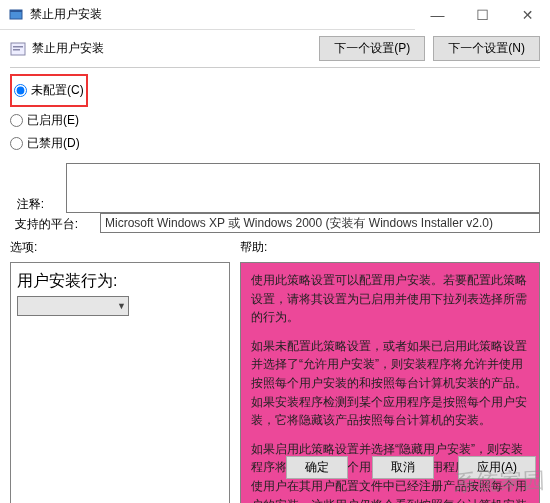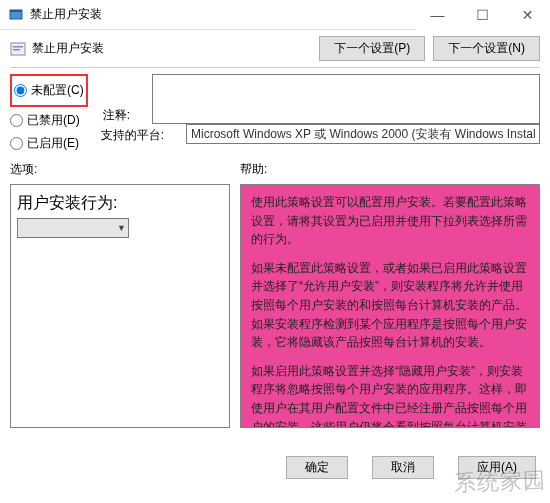--- a/index.html
+++ b/index.html
@@ -49,20 +49,21 @@
       border:1px solid #adadad;
       padding: 3px 14px;
       font-size:12px;
       cursor:pointer;
       font-family:inherit;
     }
     .main-grid {
       display:flex;
       gap:8px;
       margin-top:6px;
+      flex-direction:column;
     }
     .left-col {
       width: 78px;
     }
     .highlight {
       border: 2px solid #e33;
       padding: 3px 2px 3px 2px;
       margin-bottom: 2px;
     }
     .radio-row {
@@ -184,25 +185,25 @@
   <div class="main-grid">
     <div class="left-col">
       <div class="highlight">
         <label class="radio-row">
           <input type="radio" name="state" checked="" style="">
           <span>未配置(C)</span>
         </label>
       </div>
       <label class="radio-row">
         <input type="radio" name="state" style="">
-        <span>已禁用(D)</span>
+        <span>已启用(E)</span>
       </label>
       <label class="radio-row">
         <input type="radio" name="state" style="">
-        <span>已启用(E)</span>
+        <span>已禁用(D)</span>
       </label>
     </div>
 
     <div class="right-col">
       <div class="fld-row">
         <span class="fld-label">注释:</span>
         <textarea class="comment" value="" style=""></textarea>
       </div>
       <div class="fld-row">
         <span class="fld-label fld-label-wide">支持的平台:</span>

